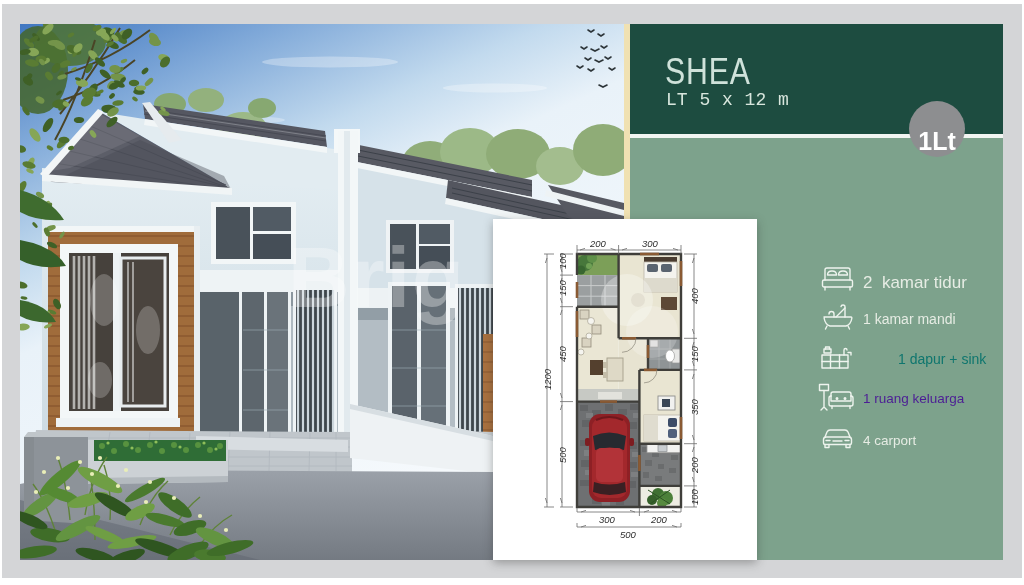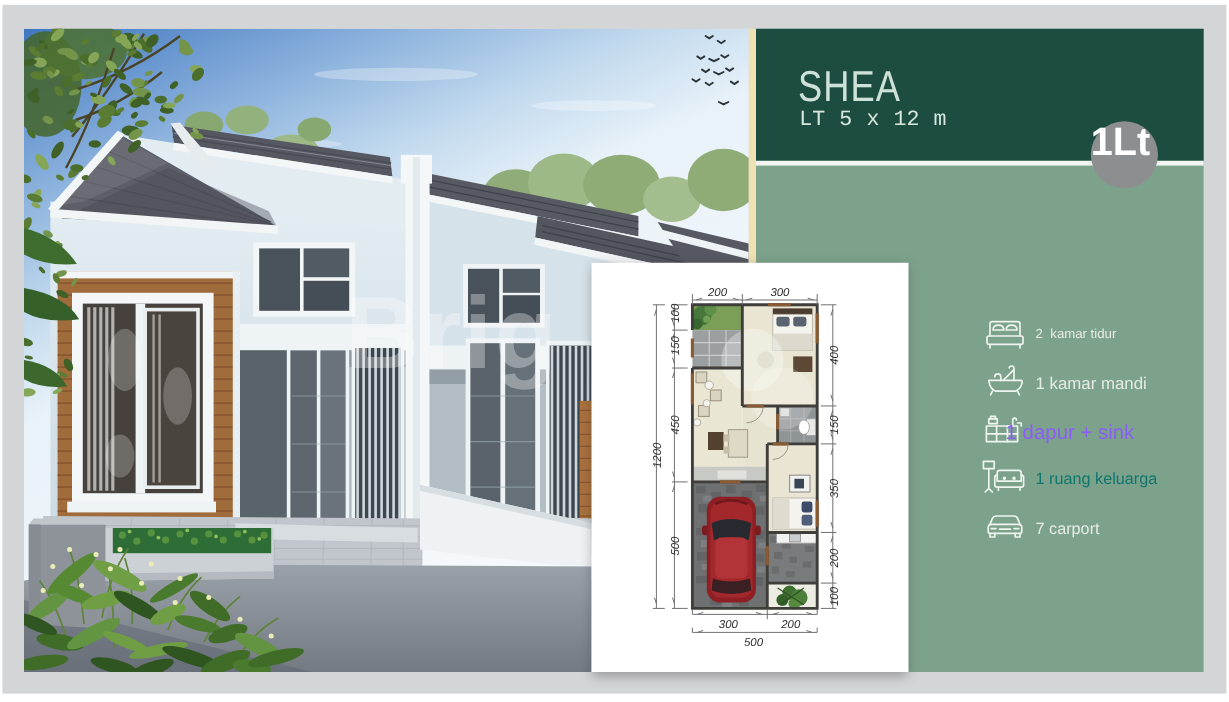--- a/index.html
+++ b/index.html
@@ -424,72 +424,72 @@
 
 <div class="abs" style="left:630px;top:24px;width:373px;height:110px;background:#1d4c40"></div>
 
 <div class="abs" style="left:630px;top:134px;width:373px;height:4px;background:#f2f5f2"></div>
 
 <div class="abs" style="left:665px;top:51px;color:#cfe2da;font-size:36px;letter-spacing:1px;transform:scaleX(.84);transform-origin:left top">SHEA</div>
 
 <div class="abs" style="left:666px;top:90px;color:#d8e6dd;font-family:Liberation Mono, monospace;font-size:18px;word-spacing:1px">LT 5 x 12 m</div>
 
 <div class="abs" style="left:909px;top:101px;width:56px;height:56px;border-radius:50%;background:#8d8e90"></div>
-<div class="abs" style="left:909px;top:90px;width:56px;height:56px;line-height:56px;color:#fff;font-size:33px;font-weight:bold">1Lt</div>
+<div class="abs" style="left:909px;top:113px;width:56px;height:56px;line-height:56px;text-align:center;color:#fff;font-size:25px;font-weight:bold">1Lt</div>
 
 <svg class="abs" style="left:821px;top:266px" width="33" height="27" viewBox="0 0 33 27" fill="none" stroke="#eef4ee" stroke-width="1.4" stroke-linejoin="round" stroke-linecap="round">
 <path d="M4,14 V4 q0,-2 2,-2 h21 q2,0 2,2 v10"></path>
 <path d="M6.5,9 q0,-4 4.5,-4 q4.5,0 4.5,4 z M17.5,9 q0,-4 4.5,-4 q4.5,0 4.5,4 z"></path>
 <rect x="1.5" y="14" width="30" height="7" rx="1.5"></rect>
 <path d="M4,21 v3 M29,21 v3"></path>
 </svg>
 
-<div class="abs" style="left:863px;top:273px;color:#e6ece4;font-size:11px">2&nbsp; kamar tidur</div>
+<div class="abs" style="left:863px;top:273px;color:#e6ece4;font-size:17px">2&nbsp; kamar tidur</div>
 
 <svg class="abs" style="left:821px;top:303px" width="33" height="28" viewBox="0 0 33 28" fill="none" stroke="#eef4ee" stroke-width="1.4" stroke-linejoin="round" stroke-linecap="round">
 <path d="M3,14 h27 q1,0 .8,1.5 q-1,6 -5.8,7.5 h-16 q-4.8,-1.5 -5.8,-7.5 q-.2,-1.5 .8,-1.5z"></path>
 <path d="M6,23 l-1.5,3 M27,23 l1.5,3"></path>
 <path d="M24,14 V4 q0,-2 -2,-2 q-1.8,0 -2,1.6"></path>
 <path d="M24,5 l-9,9"></path>
 <path d="M8,11 q0,-2.5 2.5,-2.5 q2.5,0 2.5,2.5 v3"></path>
 </svg>
 
 <div class="abs" style="left:863px;top:311px;color:#e6ece4;font-size:14px">1 kamar mandi</div>
 
 <svg class="abs" style="left:820px;top:344px" width="35" height="27" viewBox="0 0 35 27" fill="none" stroke="#eef4ee" stroke-width="1.4" stroke-linejoin="round" stroke-linecap="round">
 <rect x="2" y="11" width="26" height="13"></rect>
 <path d="M2,17.5 h26 M10.5,11 v13 M19.5,11 v13"></path>
 <rect x="4" y="5" width="7" height="4"></rect>
 <path d="M5.5,5 v-2 h4 v2"></path>
 <path d="M24,11 v-5 q0,-1.5 1.5,-1.5 q1.5,0 1.5,1.5 M31,11 v-2.5 h-3"></path>
 </svg>
 
-<div class="abs" style="left:838px;top:351px;color:#8b5cf6;font-size:17px">1 dapur + sink</div>
+<div class="abs" style="left:898px;top:351px;color:#0f766e;font-size:14px">1 dapur + sink</div>
 
 <svg class="abs" style="left:818px;top:383px" width="38" height="29" viewBox="0 0 38 29" fill="none" stroke="#eef4ee" stroke-width="1.4" stroke-linejoin="round" stroke-linecap="round">
 <rect x="1.5" y="1.5" width="9" height="6"></rect>
 <path d="M6,7.5 V24 M3,27 l3,-3 3,3"></path>
 <path d="M13,13 v-2 q0,-2 2,-2 h16 q2,0 2,2 v2"></path>
 <path d="M13,13 q-2,0 -2,2 v6 q0,2 2,2 h20 q2,0 2,-2 v-6 q0,-2 -2,-2"></path>
 <path d="M13,13 v5 h20 v-5"></path>
 <path d="M14,23 v2.5 M32,23 v2.5"></path>
 <circle cx="19" cy="15.5" r=".8" fill="#eef4ee"></circle>
 <circle cx="27" cy="15.5" r=".8" fill="#eef4ee"></circle>
 </svg>
 
-<div class="abs" style="left:863px;top:391px;color:#0f766e;font-size:13.5px">1 ruang keluarga</div>
+<div class="abs" style="left:863px;top:391px;color:#4c1d95;font-size:13.5px">1 ruang keluarga</div>
 
 <svg class="abs" style="left:820px;top:426px" width="35" height="25" viewBox="0 0 35 25" fill="none" stroke="#eef4ee" stroke-width="1.4" stroke-linejoin="round" stroke-linecap="round">
 <path d="M5,11 l2,-5 q1,-2 3,-2 h15 q2,0 3,2 l2,5"></path>
 <path d="M3.5,17 v-3.5 q0,-2.5 3,-2.5 h22 q3,0 3,2.5 V17 q0,1.5 -1.5,1.5 h-25 q-1.5,0 -1.5,-1.5z"></path>
 <path d="M5,18.5 v3 h4 v-3 M26,18.5 v3 h4 v-3"></path>
 <path d="M6,14.5 h4 M25,14.5 h4 M13,15 h9"></path>
 </svg>
 
-<div class="abs" style="left:863px;top:433px;color:#e6ece4;font-size:13.5px">7 carport</div>
+<div class="abs" style="left:863px;top:433px;color:#e6ece4;font-size:13.5px">4 carport</div>
 
 <svg class="abs" style="left:493px;top:219px;background:#ffffff;box-shadow:0 3px 9px rgba(40,40,40,.35)" width="264" height="341" viewBox="493 219 264 341">
 <rect x="493" y="219" width="264" height="341" fill="#ffffff"></rect>
 
 <rect x="618.6" y="254" width="62.4" height="84.3" fill="#e9e5d2"></rect>
 
 <rect x="577" y="306.7" width="41.6" height="94.9" fill="#eae6d4"></rect>
 
 <rect x="618.6" y="338.3" width="29.4" height="105.4" fill="#e7e3d1"></rect>
 

